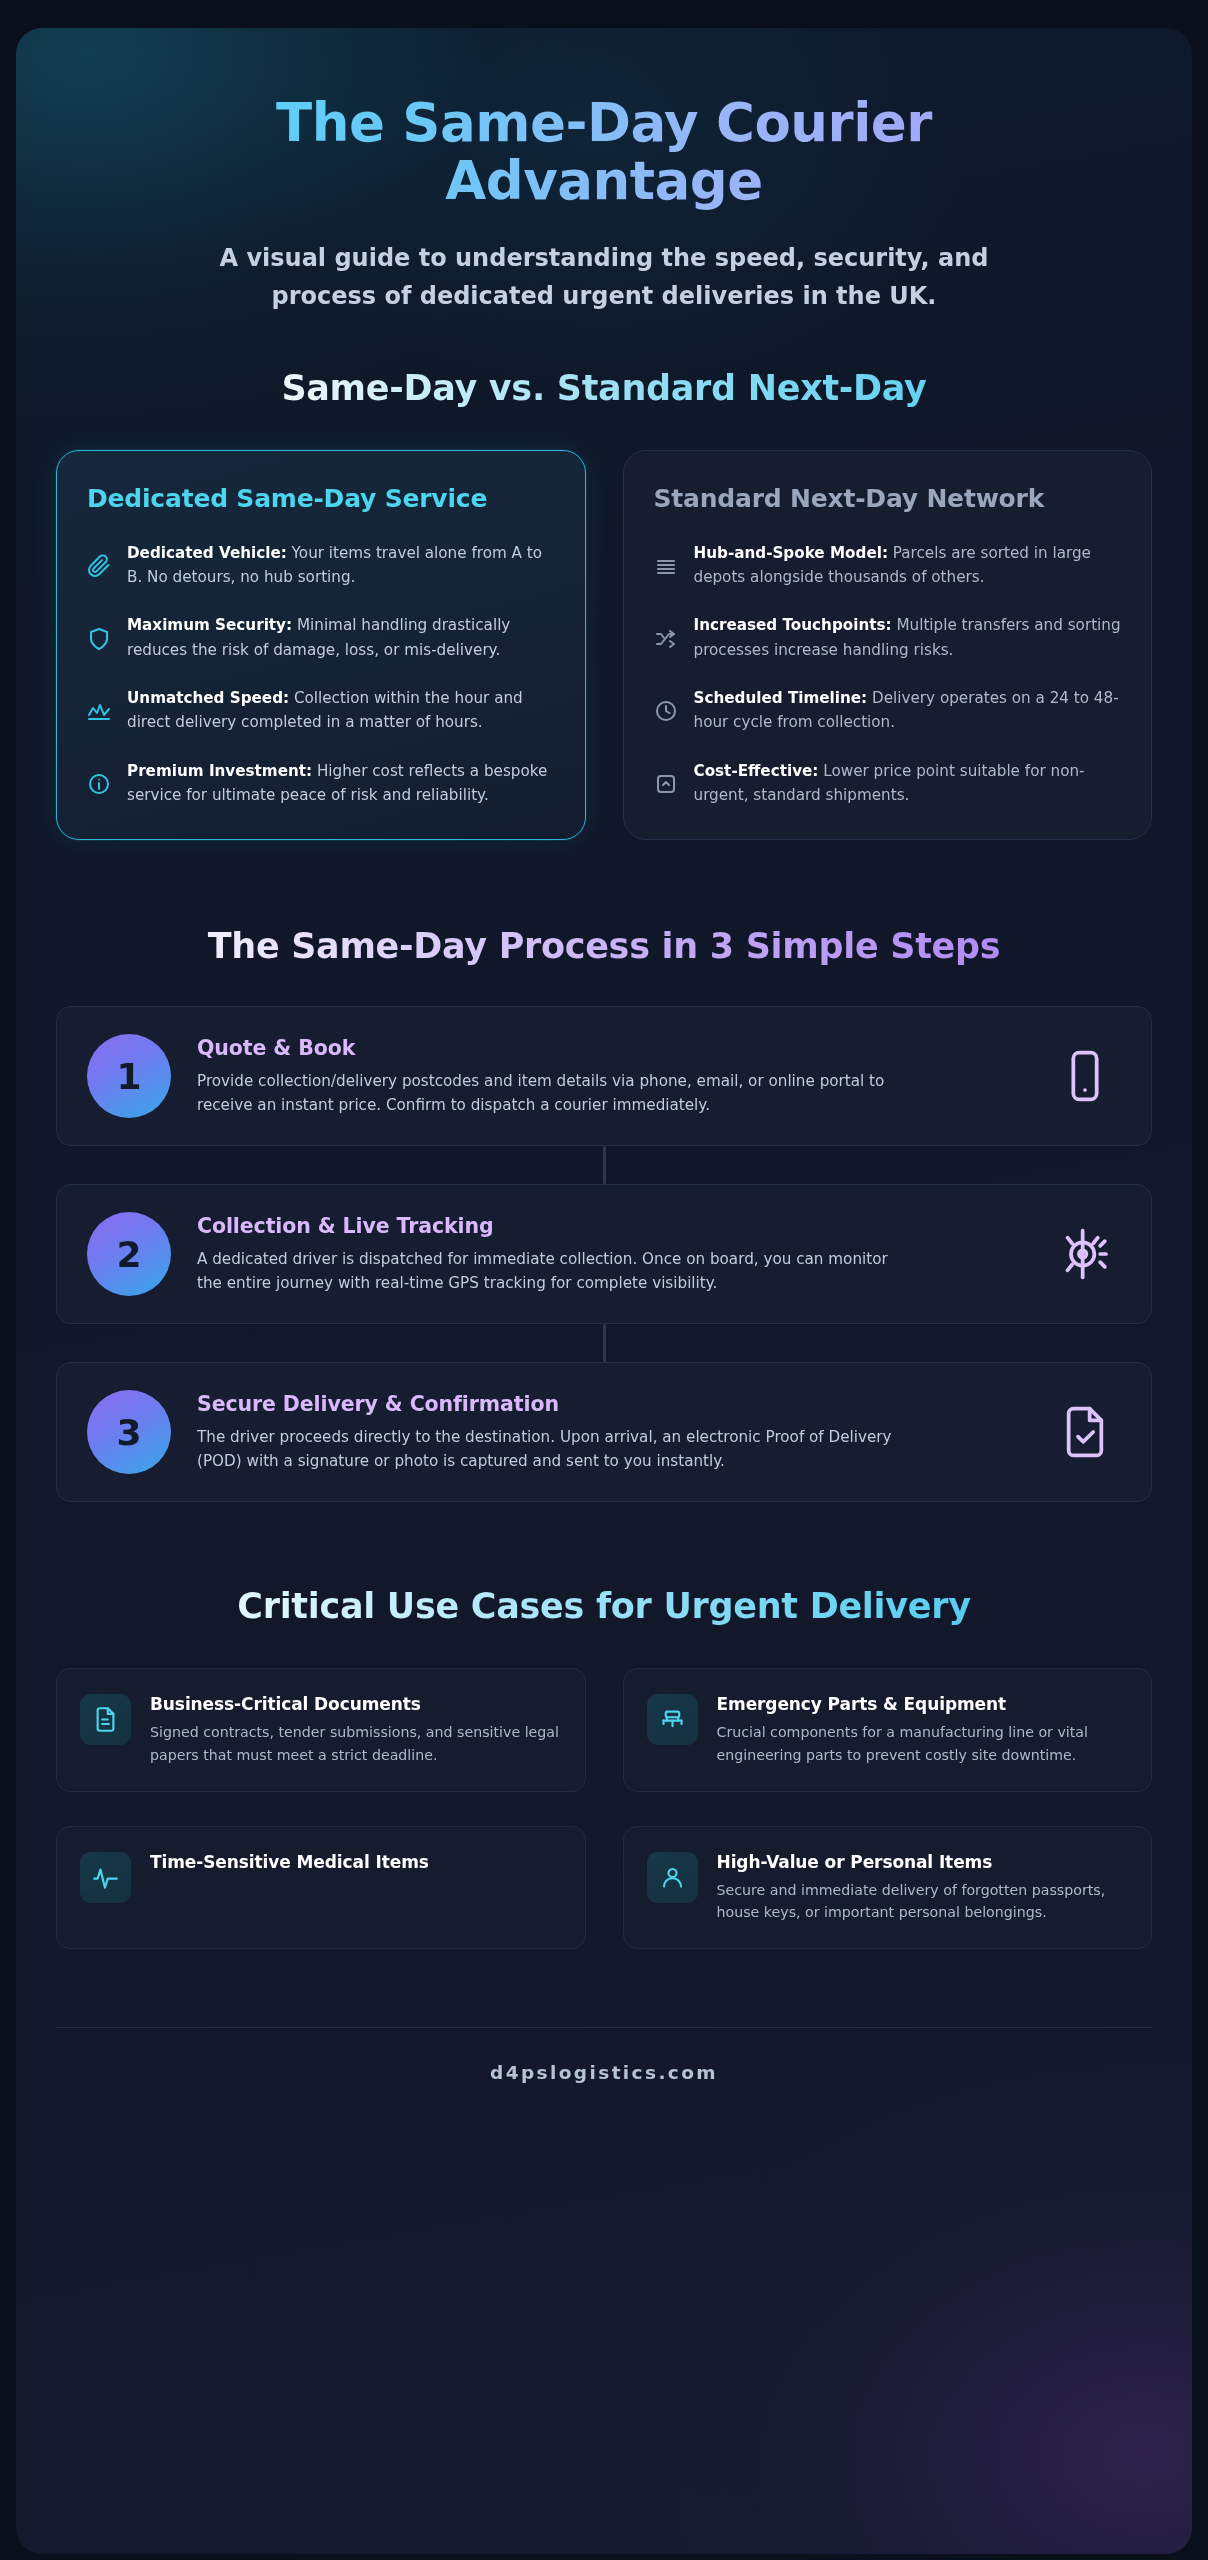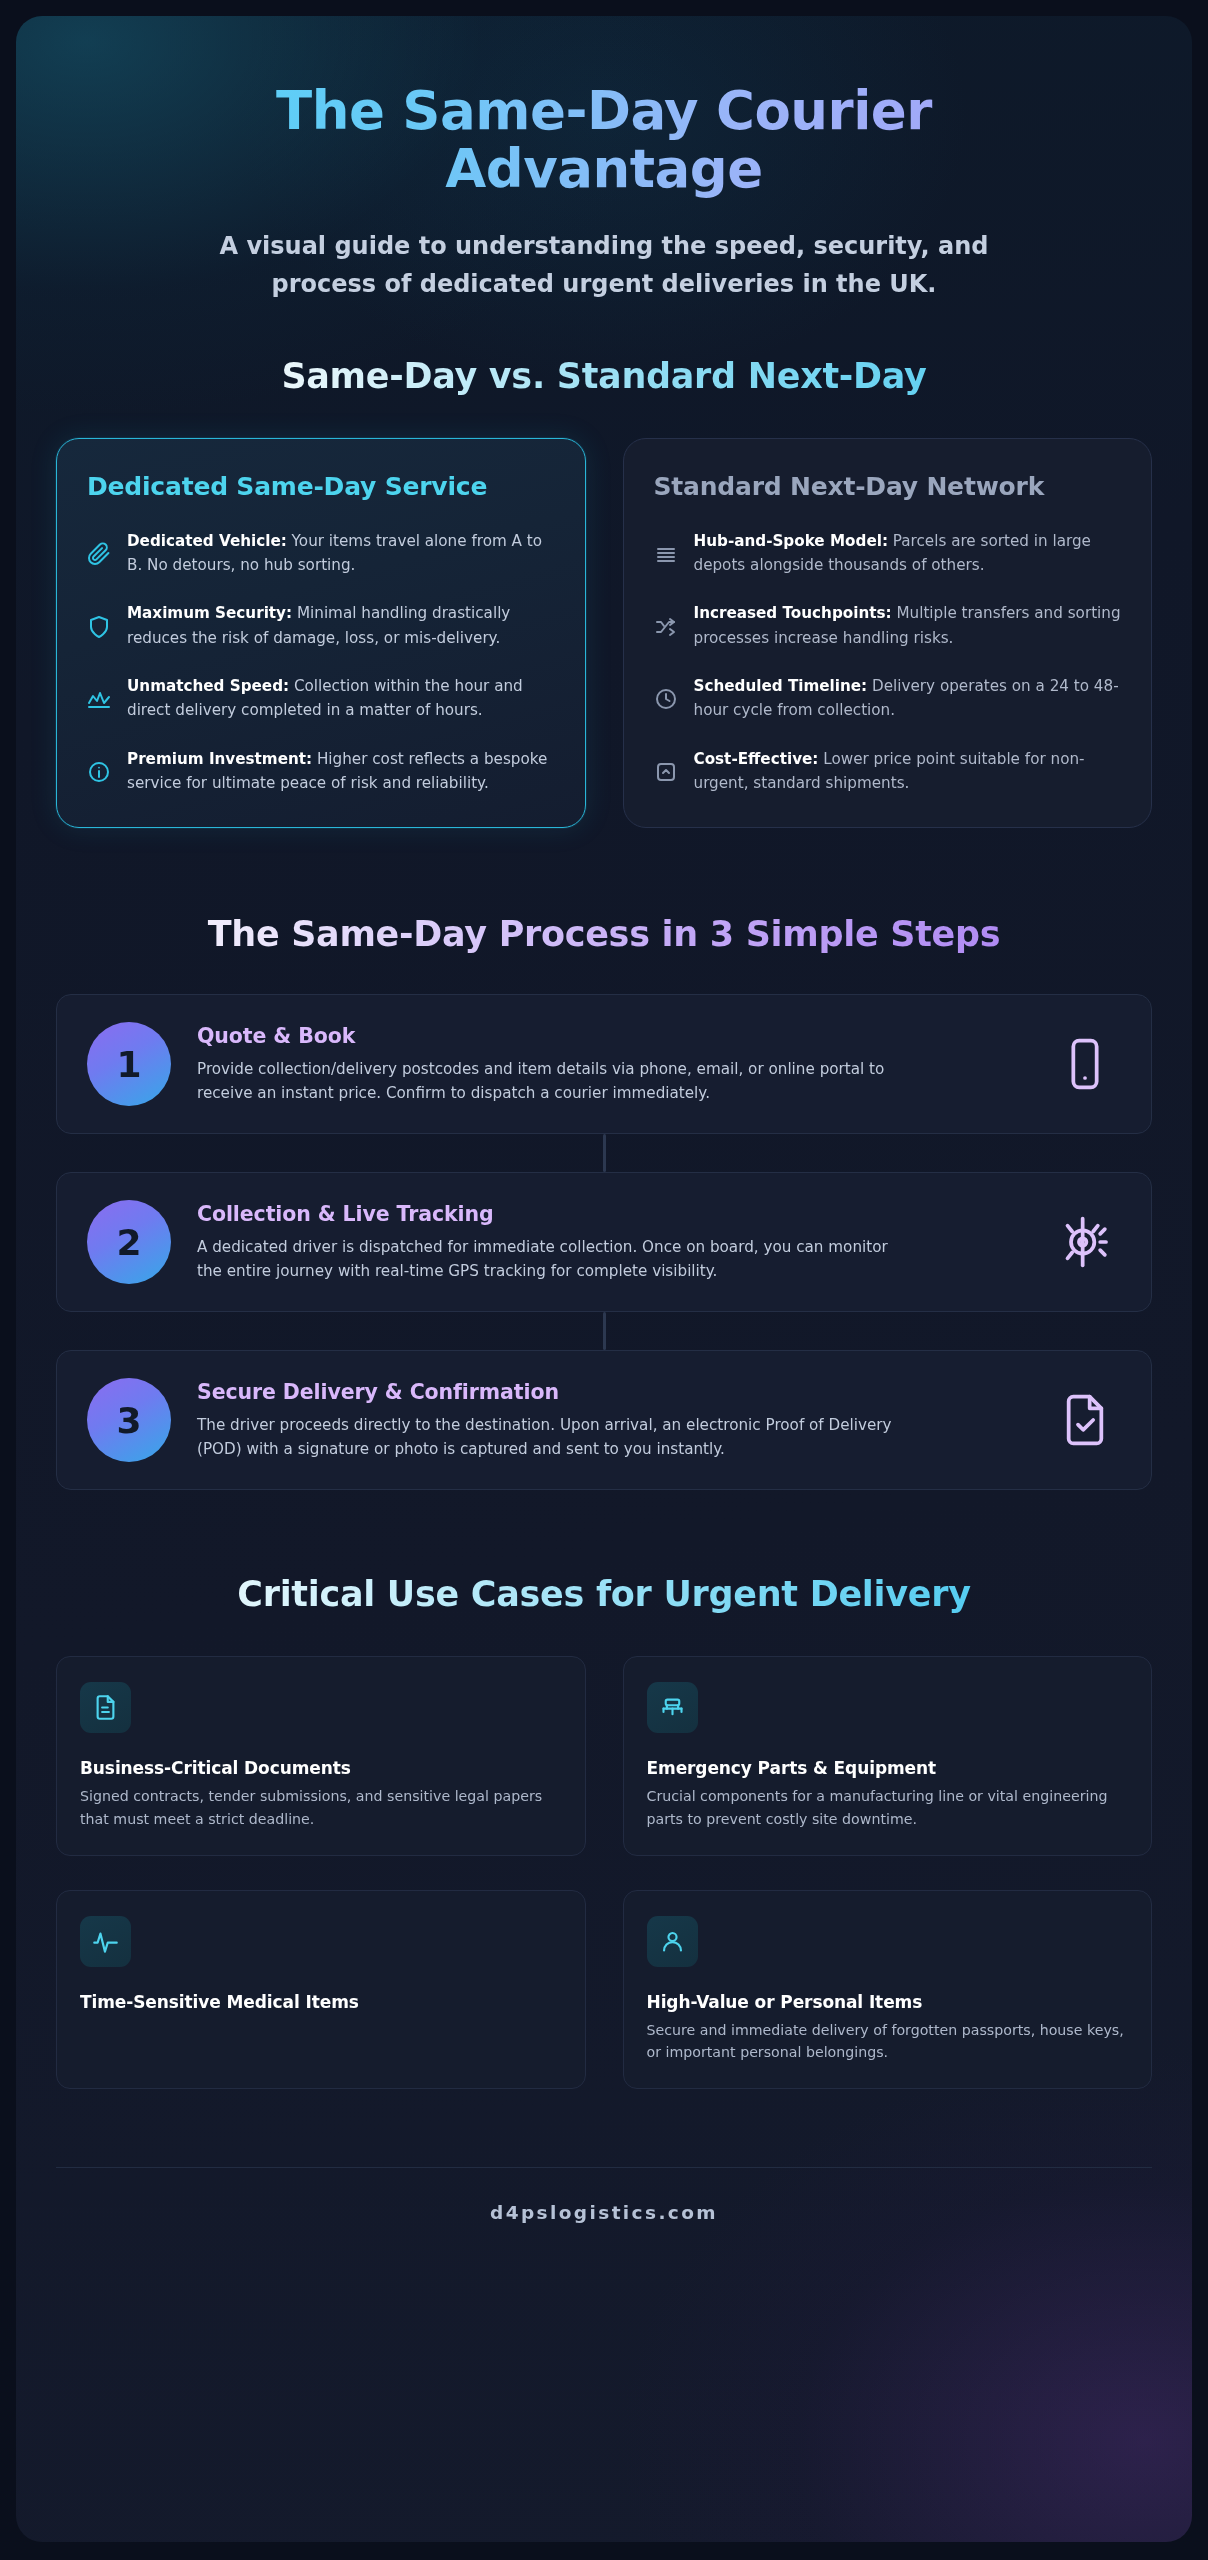--- a/index.html
+++ b/index.html
@@ -6,21 +6,21 @@
   html, body {
     width:1208px; height:2560px;
     background:#0a0f1c;
     font-family:"DejaVu Sans", sans-serif;
     -webkit-font-smoothing:antialiased;
   }
   #page {
     position:relative;
     width:1068px; height:2560px;
     background:#0a0f1c;
-    padding:16px 16px 16px 16px;
+    padding:28px 16px 16px 16px;
   }
   .frame {
     position:relative;
     width:1176px; height:2526px;
     border-radius:26px;
     overflow:hidden;
     background:
       radial-gradient(820px 520px at 6% 1%, rgba(22,92,116,0.55) 0%, rgba(14,44,66,0.18) 48%, rgba(0,0,0,0) 72%),
       radial-gradient(700px 520px at 96% 96%, rgba(86,46,128,0.38) 0%, rgba(40,24,70,0.14) 50%, rgba(0,0,0,0) 75%),
       radial-gradient(520px 380px at 50% 4%, rgba(16,60,86,0.30) 0%, rgba(0,0,0,0) 70%),
@@ -102,24 +102,23 @@
   .step-body p { margin-top:9px; font-size:15.2px; line-height:1.60; color:#c2ccdd; max-width:700px; }
   .step-ic { flex:0 0 56px; width:56px; height:56px; margin-right:8px; }
   .step-ic svg { width:56px; height:56px; display:block; }
   .connector { width:3px; height:38px; margin:0 auto; background:#2a3category; }
   .connector { width:3px; height:38px; margin:0 auto; background:#2c3850; border-radius:2px; }
 
   
   .use-wrap { margin-top:84px; }
   .use-grid { margin-top:42px; display:grid; grid-template-columns:1fr 1fr; gap:34px 37px; }
   .use {
-    display:flex; gap:25px; align-items:flex-start;
+    display:flex; gap:19px; align-items:flex-start;
     background:#151c2d; border:1.3px solid #222b42; border-radius:14px;
     padding:25px 24px 25px 23px;
-    flex-direction:column;
   }
   .use .ibox {
     flex:0 0 51px; width:51px; height:51px; border-radius:11px;
     background:linear-gradient(150deg,#163849 0%, #14303f 100%);
     display:flex; align-items:center; justify-content:center;
   }
   .use .ibox svg { width:27px; height:27px; display:block; }
   .use .ub { flex:1 1 auto; }
   .use h5 { font-size:17px; font-weight:800; color:#ffffff; letter-spacing:-0.1px; }
   .use p { margin-top:7px; font-size:14.2px; line-height:1.56; color:#aeb8cb; }

